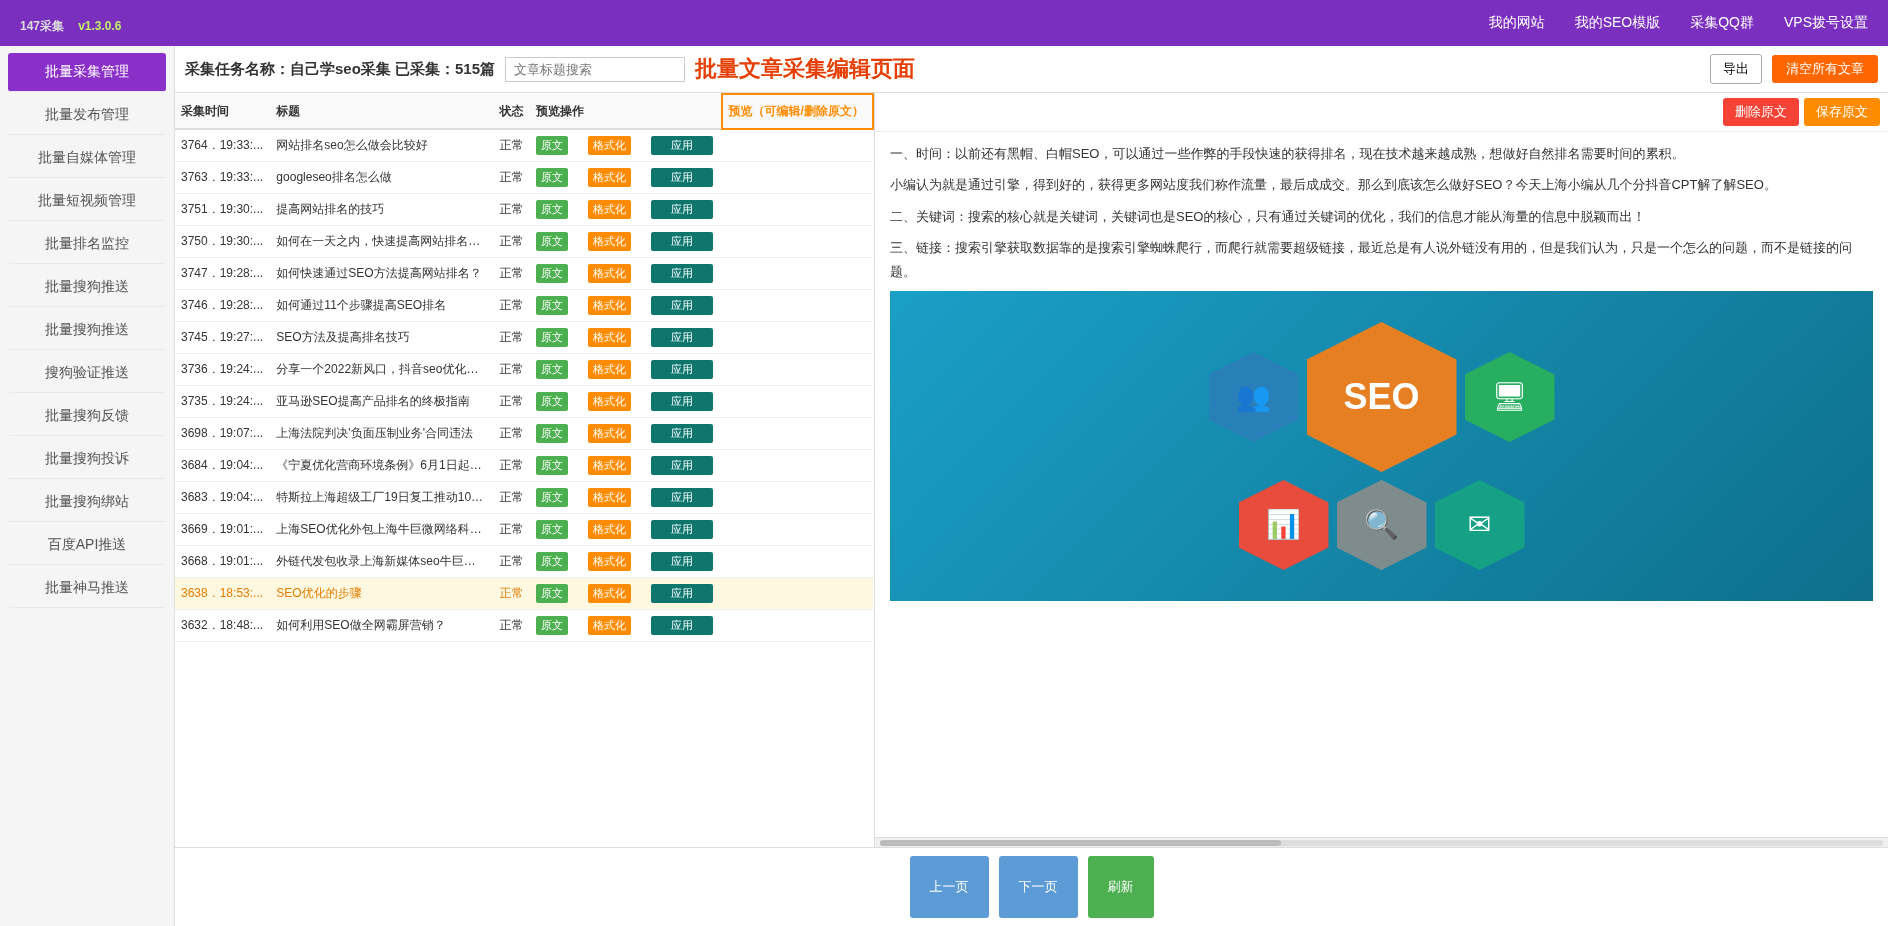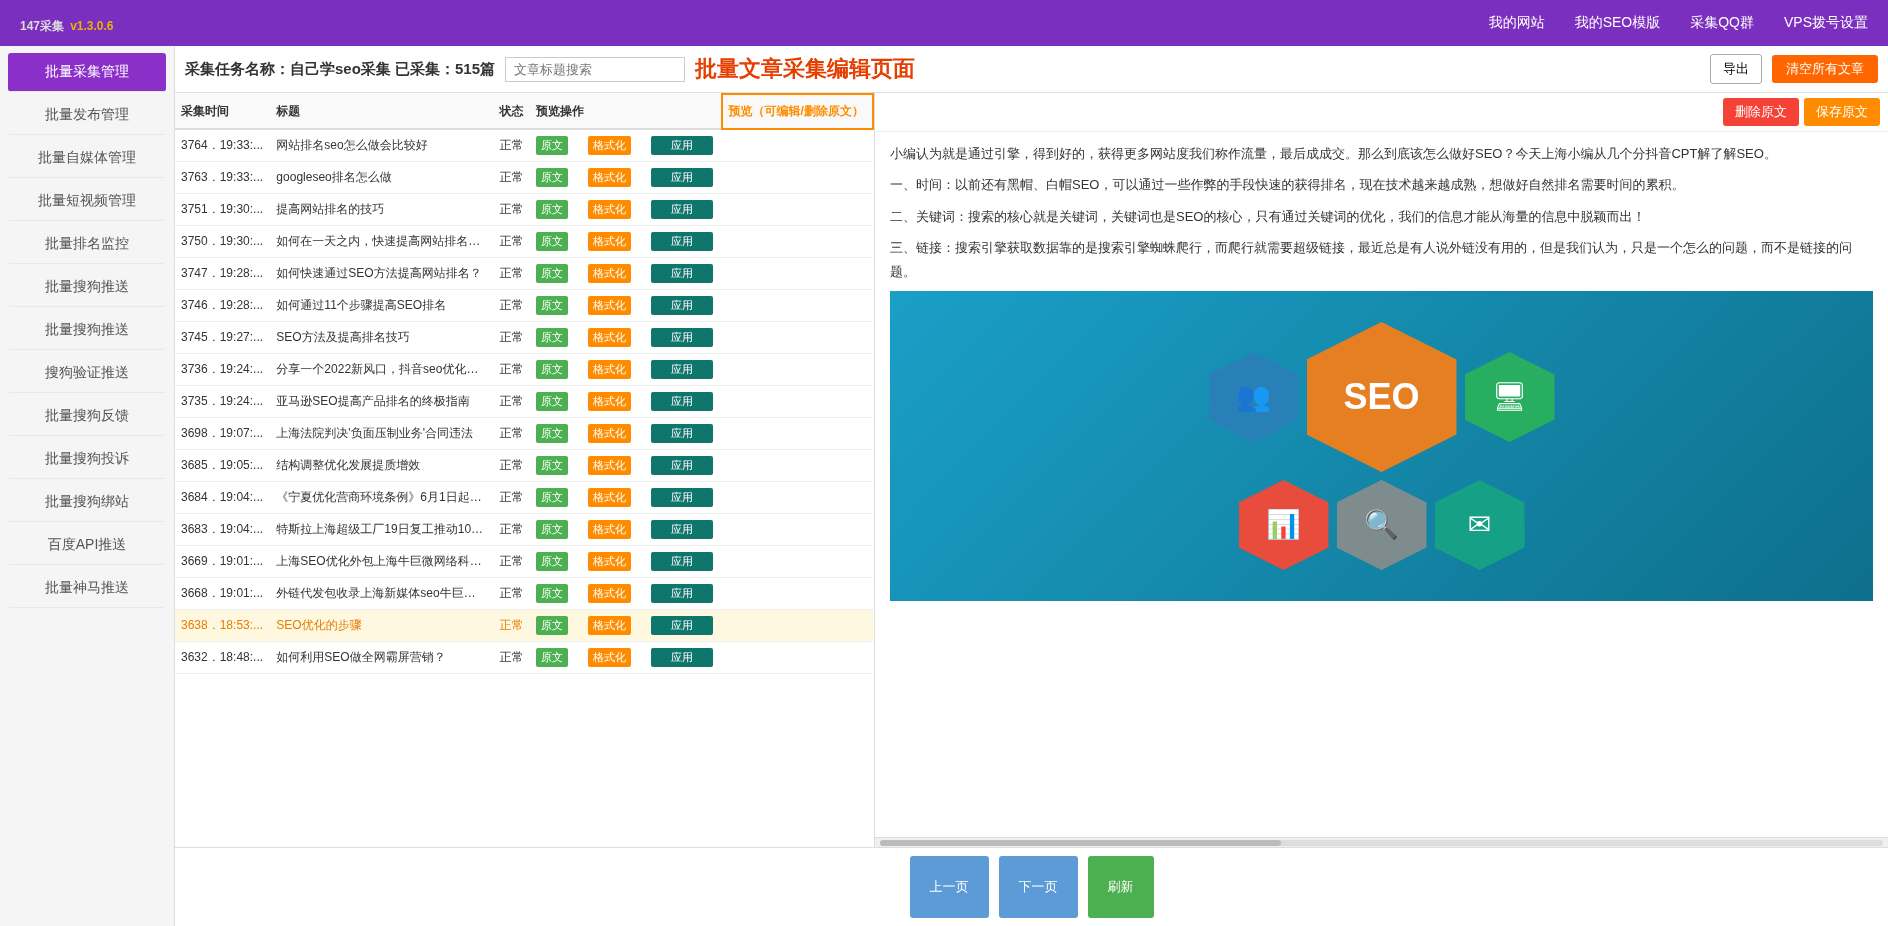--- a/index.html
+++ b/index.html
@@ -313,21 +313,21 @@
       cursor: pointer;
       border-radius: 3px;
     }
   </style>
 </head>
 <body>
 
 <div class="top-nav">
   <div class="logo">
     <span>147采集</span>
-    <span style="font-size:12px;margin-left:0;color:#eab308;">v1.3.0.6</span>
+    <span style="font-size:12px;margin-left:8px;color:#bef264;">v1.3.0.6</span>
   </div>
   <div class="top-nav-links">
   <a>我的网站</a>
       <a>我的SEO模版</a>
       <a>采集QQ群</a>
       <a>VPS拨号设置</a>
     </div>
 </div>
 
 <div class="layout">
@@ -496,33 +496,20 @@
                 <td>
                   <div class="btn-group">
                     <button class="btn-yuanwen">原文</button>
                     <button class="btn-geshi">格式化</button>
                     <button class="btn-yingying">应用</button>
                   </div>
                 </td>
                 <td></td>
               </tr>
               <tr>
-                <td>3685．19:05:...</td>
-                <td style="max-width: 220px; overflow: hidden; text-overflow: ellipsis;">结构调整优化发展提质增效</td>
-                <td>正常</td>
-                <td>
-                  <div class="btn-group">
-                    <button class="btn-yuanwen">原文</button>
-                    <button class="btn-geshi">格式化</button>
-                    <button class="btn-yingying">应用</button>
-                  </div>
-                </td>
-                <td></td>
-              </tr>
-              <tr>
                 <td>3684．19:04:...</td>
                 <td style="max-width: 220px; overflow: hidden; text-overflow: ellipsis;">《宁夏优化营商环境条例》6月1日起实施</td>
                 <td>正常</td>
                 <td>
                   <div class="btn-group">
                     <button class="btn-yuanwen">原文</button>
                     <button class="btn-geshi">格式化</button>
                     <button class="btn-yingying">应用</button>
                   </div>
                 </td>
@@ -596,22 +583,22 @@
             </tbody>
         </table>
       </div>
 
       <div class="preview-panel">
         <div class="preview-toolbar">
           <button class="btn-delete-orig">删除原文</button>
           <button class="btn-save-orig">保存原文</button>
         </div>
         <div class="preview-content" id="preview-content">
-        <p>小编认为就是通过引擎，得到好的，获得更多网站度我们称作流量，最后成成交。那么到底该怎么做好SEO？今天上海小编从几个分抖音CPT解了解SEO。</p>
-            <p>一、时间：以前还有黑帽、白帽SEO，可以通过一些作弊的手段快速的获得排名，现在技术越来越成熟，想做好自然排名需要时间的累积。</p>
+        <p>一、时间：以前还有黑帽、白帽SEO，可以通过一些作弊的手段快速的获得排名，现在技术越来越成熟，想做好自然排名需要时间的累积。</p>
+            <p>小编认为就是通过引擎，得到好的，获得更多网站度我们称作流量，最后成成交。那么到底该怎么做好SEO？今天上海小编从几个分抖音CPT解了解SEO。</p>
             <p>二、关键词：搜索的核心就是关键词，关键词也是SEO的核心，只有通过关键词的优化，我们的信息才能从海量的信息中脱颖而出！</p>
             <p>三、链接：搜索引擎获取数据靠的是搜索引擎蜘蛛爬行，而爬行就需要超级链接，最近总是有人说外链没有用的，但是我们认为，只是一个怎么的问题，而不是链接的问题。</p>
             <div class="seo-image">
   <div style="position:relative;width:100%;height:100%;display:flex;align-items:center;justify-content:center;">
 
     <div style="position:absolute;inset:0;background:linear-gradient(135deg,#1a9fc7,#0e6e8a);opacity:0.9;"></div>
 
     <div style="position:relative;z-index:2;display:flex;flex-direction:column;align-items:center;gap:8px;">
       <div style="display:flex;gap:8px;align-items:center;">
 

